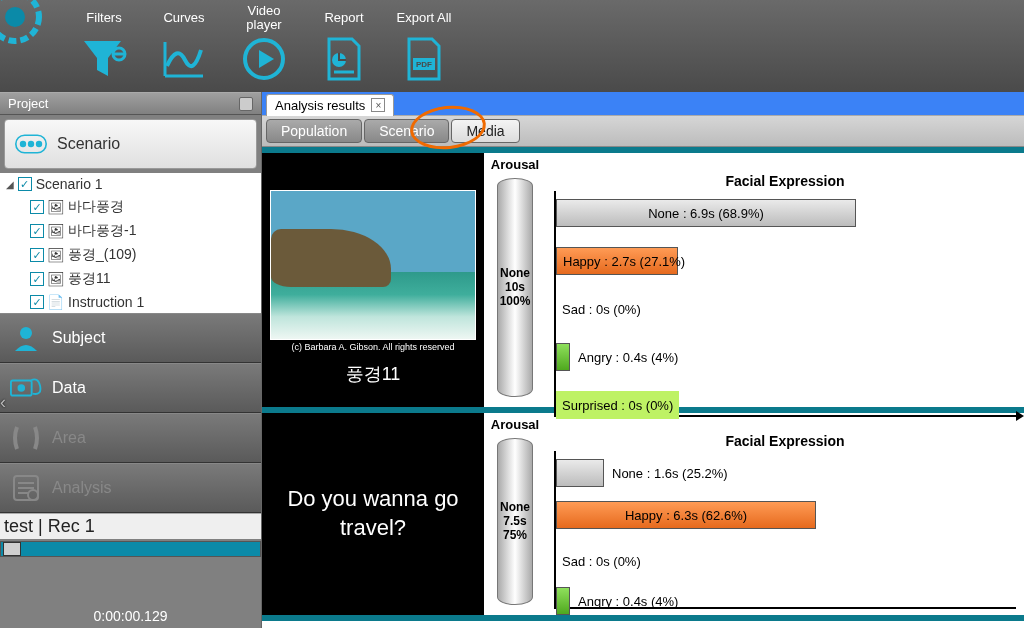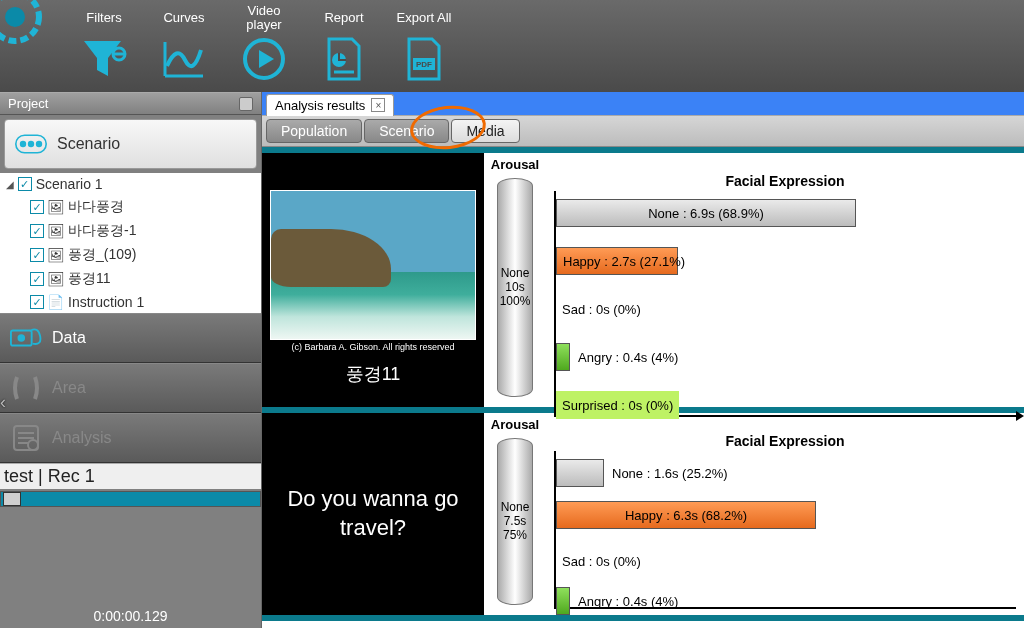--- a/index.html
+++ b/index.html
@@ -57,21 +57,21 @@
 .media-row:first-child { border-top: 6px solid #0b7a8c; }
 .thumb-col { width: 222px; background: #000; display: flex; flex-direction: column; align-items: center; justify-content: center; color: #fff; position: relative; }
 .thumb-img { width: 206px; height: 150px; background: linear-gradient(#5aa7c7 0%, #5aa7c7 55%, #2e9a8b 55%, #3fae9c 70%, #bfe5dc 85%, #eef7f3 100%); border: 1px solid #fff; position: relative; overflow:hidden; }
 .thumb-img .rock { position:absolute; left:0; top:38px; width:120px; height:58px; background:#6b5a3a; border-radius: 10px 60px 8px 20px / 10px 40px 8px 10px; }
 .thumb-caption-small { font-size: 9px; color: #fff; text-align: center; margin-top: 2px; }
 .thumb-label { font-size: 18px; padding: 10px 0; }
 .thumb-text { font-size: 22px; text-align: center; padding: 20px 10px; line-height: 1.3; }
 
 .arousal-col { width: 62px; display: flex; flex-direction: column; align-items: center; padding: 4px 2px; }
 .arousal-title { font-size: 13px; font-weight: bold; }
-.cylinder { width: 36px; flex: 1; margin: 6px 0; background: linear-gradient(to right,#aaa,#fff,#aaa); border: 1px solid #777; border-radius: 18px/8px; position: relative; }
+.cylinder { width: 36px; flex: 1; margin: 6px 0; background: linear-gradient(to right,#aaa,#fff,#aaa); border: 1px solid #777; border-radius: 18px/8px; position: relative; font-weight: bold; }
 .arousal-val { font-size: 12px; text-align: center; line-height: 1.2; position: absolute; width: 100%; top: 50%; transform: translateY(-50%); }
 
 .chart-col { flex: 1; padding: 20px 8px; }
 .chart-title { font-size: 14px; font-weight: bold; text-align: center; }
 .chart-body { position: relative; height: 226px; border-left: 2px solid #000; border-bottom: 2px solid #000; margin: 2px 0 4px 0; }
 .chart-body.h2 { height: 158px; }
 .bar-row { position: absolute; display: flex; align-items: center; gap: 8px; height: 32px; }
 .bar-rect { height: 28px; border: 1px solid #555; display: flex; align-items: center; padding: 0 6px; font-size: 13px; white-space: nowrap; }
 .bar-rect.none { background: linear-gradient(#eaeaea,#bcbcbc); }
 .bar-rect.happy { background: linear-gradient(#ff9b55,#e66a1e); }
@@ -191,20 +191,29 @@
         </div>
       <div class="tree-item" style="padding-left:30px">
           <span class="chk">✓</span>
           <span class="file-icon">📄</span>
           <span>Instruction 1</span>
         </div>
     </div>
 
     <div class="section">
       <span class="icon">
+          <svg width="30" height="30" viewBox="0 0 30 30">
+            <circle cx="15" cy="10" r="6" fill="#1fb4d6"></circle>
+            <path d="M4 28 Q15 16 26 28 Z" fill="#1fb4d6"></path>
+          </svg>
+        </span>
+      <span>Subject</span>
+    </div>
+    <div class="section">
+      <span class="icon">
           <svg width="34" height="28" viewBox="0 0 34 28">
             <rect x="1" y="6" width="22" height="16" rx="2" fill="none" stroke="#1fb4d6" stroke-width="2"></rect>
             <circle cx="12" cy="14" r="4" fill="#1fb4d6"></circle>
             <path d="M22 6 Q30 2 32 12 T24 20" fill="none" stroke="#1fb4d6" stroke-width="2"></path>
           </svg>
         </span>
       <span>Data</span>
     </div>
     <div class="section disabled">
       <span class="icon">
@@ -307,21 +316,21 @@
           </div>
         </div>
         <div class="chart-col">
           <div class="chart-title">Facial Expression</div>
           <div class="chart-body h2">
             <div class="bar-row" style="top:6px;left:0">
                 <div class="bar-rect none" style="width:48px"></div>
                 <span class="bar-label-after">None : 1.6s (25.2%)</span>
               </div>
             <div class="bar-row" style="top:48px;left:0">
-                <div class="bar-rect happy" style="width:260px;justify-content:center">Happy : 6.3s (68.2%)</div>
+                <div class="bar-rect happy" style="width:260px;justify-content:center">Happy : 6.3s (62.6%)</div>
               </div>
             <div class="bar-row" style="top:94px;left:0">
                 <div class="bar-rect sad">Sad : 0s (0%)</div>
               </div>
             <div class="bar-row" style="top:134px;left:0">
                 <div class="bar-rect angry"></div>
                 <span class="bar-label-after">Angry : 0.4s (4%)</span>
               </div>
           </div>
         </div>

